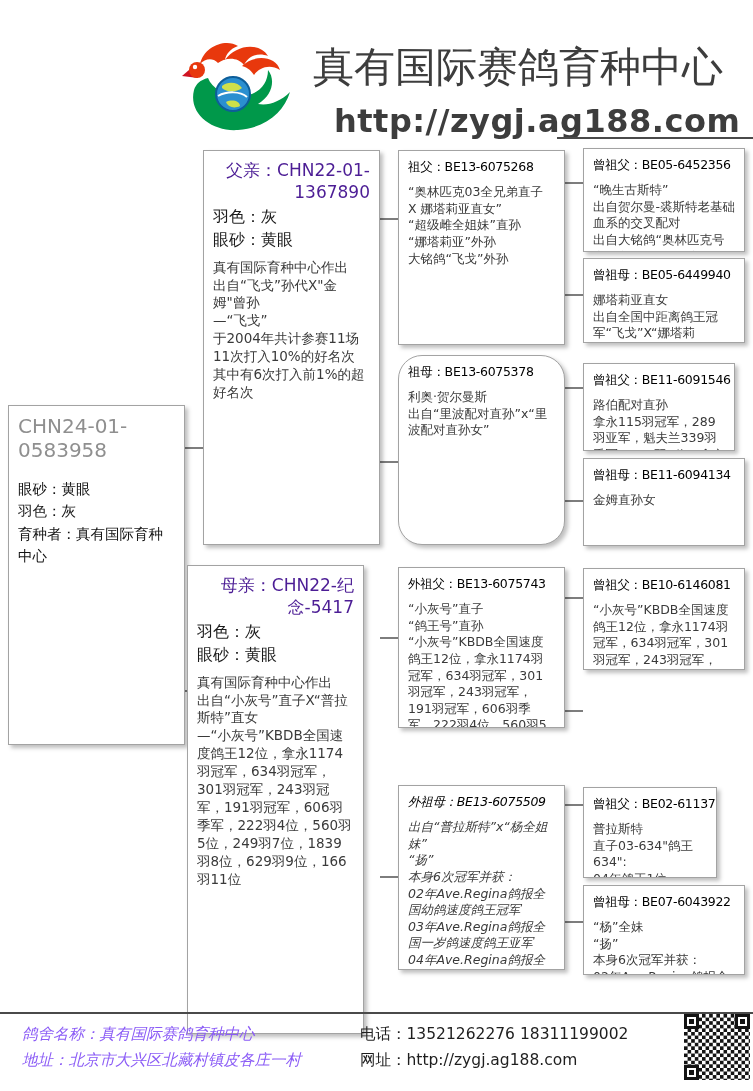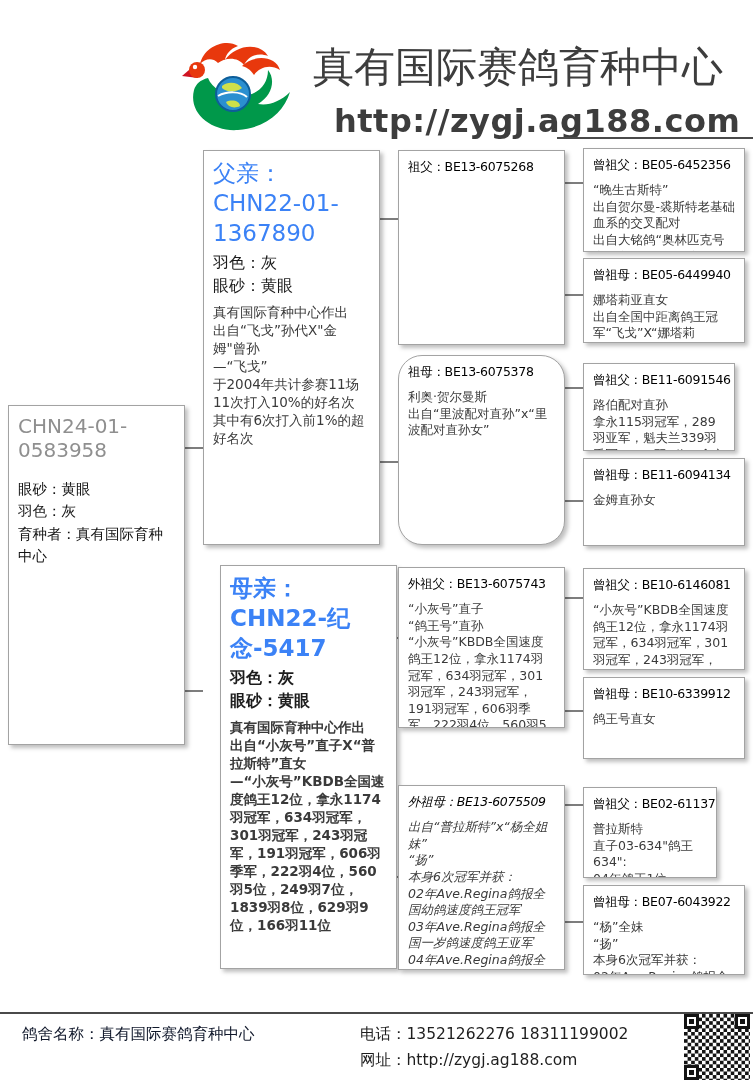--- a/index.html
+++ b/index.html
@@ -10,47 +10,47 @@
   .logo { position:absolute; left:180px; top:34px; }
   .h-title { position:absolute; left:313px; top:40px; font-size:41px; color:#3d3d3d; white-space:nowrap; }
   .h-url   { position:absolute; left:313px; top:102px; font-size:32px; font-weight:bold; color:#3d3d3d; letter-spacing:.5px; white-space:nowrap;margin-left:21px; }
   .hrule { position:absolute; left:557px; top:137px; width:196px; height:2px; background:#4a4a4a; }
 
   
   .pbox { position:absolute; background:#fff; border:1px solid #a3a3a3; box-sizing:border-box;
           padding:8px 9px; overflow:hidden; box-shadow:3px 3px 4px rgba(0,0,0,.25); }
   #box-subject { left:8px;   top:405px; width:177px; height:340px; }
   #box-father  { left:203px; top:150px; width:177px; height:395px; }
-  #box-mother  { left:220px; top:565px; width:177px; height:404px;font-weight:bold; }
+  #box-mother  { left:187px; top:565px; width:177px; height:469px; }
   #box-gf  { left:398px; top:150px; width:167px; height:195px; }
   #box-gm  { left:398px; top:355px; width:167px; height:190px;border-radius:24px; }
   #box-mgf { left:398px; top:567px; width:167px; height:161px; }
   #box-mgm { left:398px; top:785px; width:167px; height:185px;font-style:italic; }
   #box-g1 { left:583px; top:148px; width:162px; height:104px; }
   #box-g2 { left:583px; top:258px; width:162px; height:85px;  }
   #box-g3 { left:583px; top:363px; width:152px; height:88px;  }
   #box-g4 { left:583px; top:458px; width:162px; height:88px;  }
   #box-g5 { left:583px; top:568px; width:162px; height:102px; }
   #box-g6 { left:583px; top:677px; width:162px; height:82px;  }
   #box-g7 { left:583px; top:787px; width:134px; height:91px;  }
   #box-g8 { left:583px; top:885px; width:162px; height:90px;  }
 
   .ring   { color:#8f8f8f; font-size:20px; margin-bottom:16px; }
   .sattrs { font-size:14.5px; color:#141414; line-height:1.55; white-space:pre-line; }
-  .ptitle { font-size:23px; color:#3b82f6; line-height:1.3; }
+  .ptitle { font-size:17px; color:#4c1d95; line-height:1.3;text-align:right; }
   .pattrs { font-size:16px; color:#1c1c1c; line-height:1.45; margin-top:2px; white-space:pre-line; }
   .pbody  { font-size:13.5px; color:#3a3a3a; line-height:1.33; margin-top:7px; white-space:pre-line; }
   .gtitle { font-size:12.5px; letter-spacing:-.3px; color:#000000; white-space:nowrap; }
   .gbody  { font-size:12.5px; color:#3a3a3a; line-height:1.33; margin-top:8px; white-space:pre-line; }
 
   .conn { position:absolute; height:2px; background:#7d7d7d; }
 
   
   .frule { position:absolute; left:0; top:1012px; width:753px; height:2px; background:#4a4a4a; }
-  .f-left { position:absolute; left:22px;  top:1021px; font-size:15.5px; color:#0f172a; line-height:26px; white-space:nowrap; }
+  .f-left { position:absolute; left:22px;  top:1021px; font-size:15.5px; color:#8b5cf6; line-height:26px; white-space:nowrap;font-style:italic; }
   .f-mid  { position:absolute; left:360px; top:1021px; font-size:15.5px; color:#1e1e1e; line-height:26px; white-space:nowrap; }
   .qr { position:absolute; left:684px; top:1014px; width:66px; height:66px; overflow:hidden;
         background:conic-gradient(#141414 25%,#fff 0 50%,#141414 0 75%,#fff 0) 0 0/7.2px 7.2px; }
   .fp { position:absolute; width:15px; height:15px; border:3px solid #141414; background:#fff; box-sizing:border-box; }
   .fp::after { content:""; position:absolute; inset:2px; background:#141414; }
   .fp.tl{left:0;top:0} .fp.tr{right:0;top:0} .fp.bl{left:0;bottom:0}
 </style>
 </head>
 <body>
 
@@ -109,20 +109,24 @@
     <div class="ptitle">母亲：CHN22-纪念-5417</div>
     <div class="pattrs">羽色：灰
 眼砂：黄眼</div>
     <div class="pbody">真有国际育种中心作出
 出自“小灰号”直子X“普拉斯特”直女
 —“小灰号”KBDB全国速度鸽王12位，拿永1174羽冠军，634羽冠军，301羽冠军，243羽冠军，191羽冠军，606羽季军，222羽4位，560羽5位，249羽7位，1839羽8位，629羽9位，166羽11位</div>
   </div>
 
   <div class="pbox" id="box-gf">
     <div class="gtitle">祖父：BE13-6075268</div>
+    <div class="gbody">“奥林匹克03全兄弟直子 X 娜塔莉亚直女”
+“超级雌全姐妹”直孙
+“娜塔莉亚”外孙
+大铭鸽“飞戈”外孙</div>
   </div>
   <div class="pbox" id="box-gm">
     <div class="gtitle">祖母：BE13-6075378</div>
     <div class="gbody">利奥·贺尔曼斯
 出自“里波配对直孙”x“里波配对直孙女”</div>
   </div>
   <div class="pbox" id="box-mgf">
     <div class="gtitle">外祖父：BE13-6075743</div>
     <div class="gbody">“小灰号”直子
 “鸽王号”直孙
@@ -156,42 +160,39 @@
 拿永115羽冠军，289羽亚军，魁夫兰339羽季军，110羽4位，拿永117羽7位，魁夫兰1184羽10位，拿永194羽10位</div>
   </div>
   <div class="pbox" id="box-g4">
     <div class="gtitle">曾祖母：BE11-6094134</div>
     <div class="gbody">金姆直孙女</div>
   </div>
   <div class="pbox" id="box-g5">
     <div class="gtitle">曾祖父：BE10-6146081</div>
     <div class="gbody">“小灰号”KBDB全国速度鸽王12位，拿永1174羽冠军，634羽冠军，301羽冠军，243羽冠军，191羽冠军，606羽季军，222羽4位，560羽5位，249羽7位，1839羽8位，629羽9位，166羽11位</div>
   </div>
-  <div class="pbox" id="box-g6">
-    <div class="gtitle">曾祖母：BE10-6339912</div>
-    <div class="gbody">鸽王号直女</div>
-  </div>
   <div class="pbox" id="box-g7">
     <div class="gtitle">曾祖父：BE02-6113793</div>
     <div class="gbody">普拉斯特
 直子03-634"鸽王 634":
 04年鸽王1位
 04年全国鸽王2位(Ave Regina)</div>
   </div>
   <div class="pbox" id="box-g8">
     <div class="gtitle">曾祖母：BE07-6043922</div>
     <div class="gbody">“杨”全妹
 “扬”
 本身6次冠军并获：
 02年Ave.Regina鸽报全国幼鸽速度鸽王冠军</div>
   </div>
 
   <div class="frule"></div>
   <div class="f-left">
     <div>鸽舍名称：真有国际赛鸽育种中心</div>
+    <div>地址：北京市大兴区北藏村镇皮各庄一村</div>
   </div>
   <div class="f-mid">
     <div>电话：13521262276 18311199002</div>
     <div>网址：http://zygj.ag188.com</div>
   </div>
   <div class="qr">
     <div class="fp tl"></div>
     <div class="fp tr"></div>
     <div class="fp bl"></div>
   </div>

